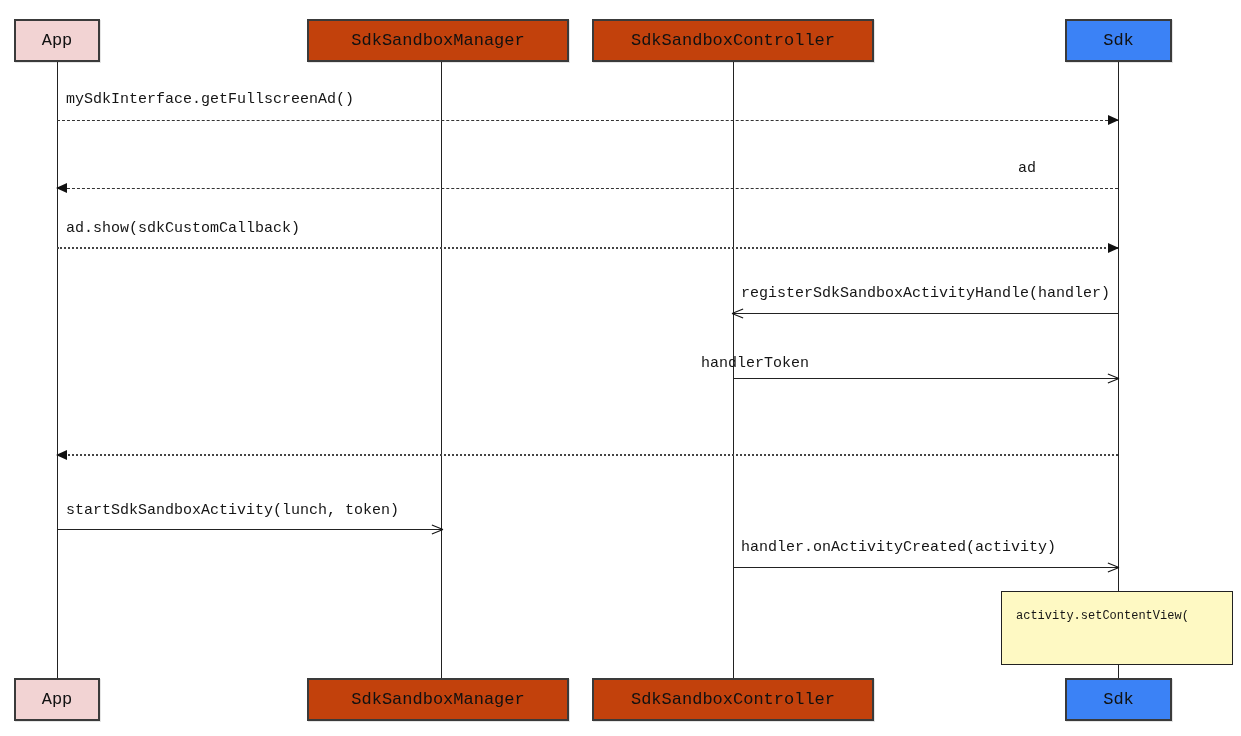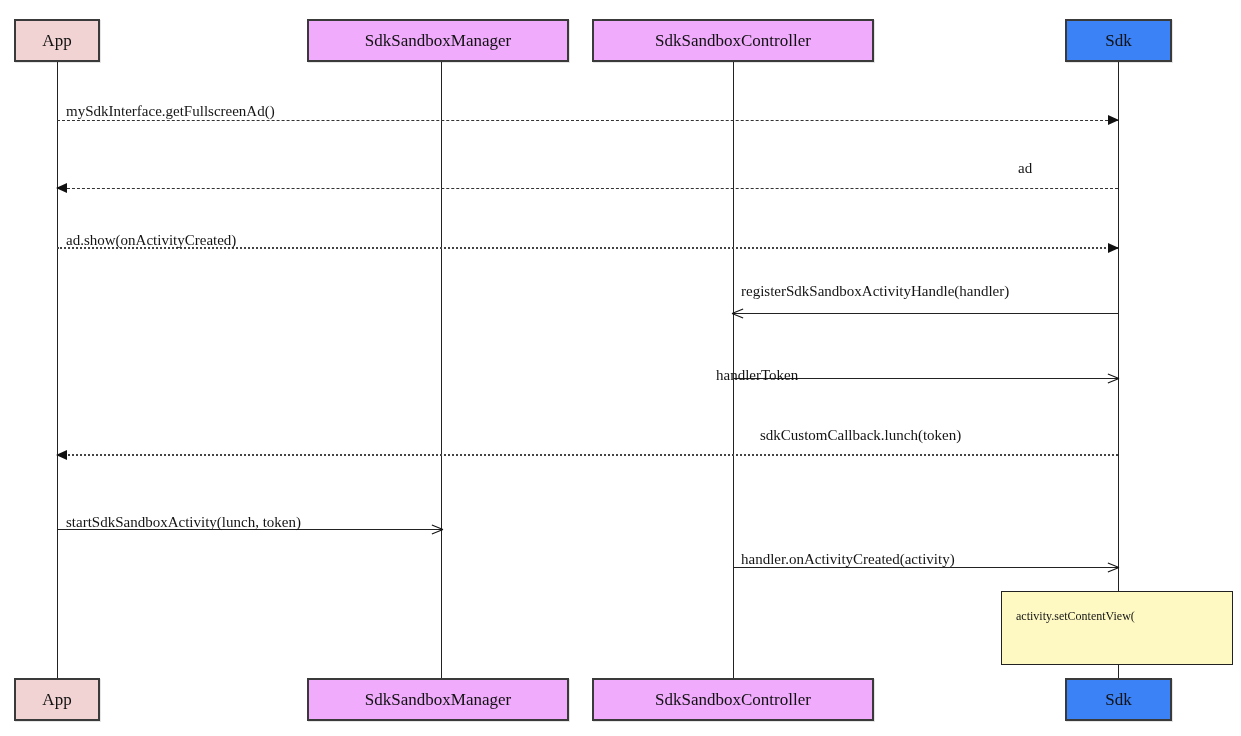--- a/index.html
+++ b/index.html
@@ -5,41 +5,41 @@
   html, body {
     margin: 0;
     padding: 0;
     background: #ffffff;
   }
   #canvas {
     position: relative;
     width: 1241px;
     height: 736px;
     background: #ffffff;
-    font-family: Liberation Serif, serif;
+    font-family: Liberation Mono, monospace;
     overflow: hidden;
   }
 
   
   .participant {
     position: absolute;
     box-sizing: border-box;
     border: 2px solid #3a3a3a;
     display: flex;
     align-items: center;
     justify-content: center;
     font-size: 17px;
     color: #111111;
     line-height: 1;
     text-align: center;
     white-space: nowrap;
     box-shadow: 1px 1px 0 rgba(0,0,0,0.10);
   }
   .participant.pink  { background: #f2d3d3; }
-  .participant.yellow{ background: #f0abfc; }
+  .participant.yellow{ background: #c2410c; }
   .participant.green { background: #3b82f6; }
 
   
   .lifeline {
     position: absolute;
     width: 1px;
     background: #222222;
   }
 
   
@@ -113,21 +113,21 @@
   .msg.to-left .head.open::before { top: 6px; transform: rotate(22deg); }
   .msg.to-left .head.open::after  { top: 6px; transform: rotate(-22deg); }
 
   .msg-label {
     position: absolute;
     font-size: 15px;
     color: #151515;
     white-space: nowrap;
     line-height: 1;
   }
-  .msg-label.left  { text-align: left; margin-top: 12px; }
+  .msg-label.left  { text-align: left; }
   .msg-label.right { text-align: left; }
 
   
   .note {
     position: absolute;
     box-sizing: border-box;
     background: #fef9c3;
     border: 1px solid #222222;
     font-size: 12px;
     color: #151515;
@@ -170,39 +170,38 @@
   <div class="msg dashed to-left" style="left:57px; top:188px; width:1061px;">
     <div class="line"></div>
     <div class="head"></div>
   </div>
   <div class="msg-label right" style="left:1018px; top:161px; width:92px;">ad</div>
 
   <div class="msg dotted to-right" style="left:57px; top:248px; width:1061px;">
     <div class="line"></div>
     <div class="head"></div>
   </div>
-  <div class="msg-label left" style="left:66px; top:221px;">ad.show(onActivityCreated)</div>
+  <div class="msg-label left" style="left:66px; top:221px;">ad.show(sdkCustomCallback)</div>
 
   <div class="msg to-left" style="left:733px; top:313px; width:385px;">
     <div class="line"></div>
     <div class="head open"></div>
   </div>
-  <div class="msg-label left" style="left:741px; top:272px;">registerSdkSandboxActivityHandle(handler)</div>
+  <div class="msg-label left" style="left:741px; top:286px;">registerSdkSandboxActivityHandle(handler)</div>
 
   <div class="msg to-right" style="left:733px; top:378px; width:385px;">
     <div class="line"></div>
     <div class="head open"></div>
   </div>
-  <div class="msg-label left" style="left:716px; top:356px;">handlerToken</div>
+  <div class="msg-label left" style="left:701px; top:356px;">handlerToken</div>
 
   <div class="msg dotted to-left" style="left:57px; top:455px; width:1061px;">
     <div class="line"></div>
     <div class="head"></div>
   </div>
-  <div class="msg-label right" style="left:760px; top:428px; width:350px;">sdkCustomCallback.lunch(token)</div>
 
   <div class="msg to-right" style="left:57px; top:529px; width:385px;">
     <div class="line"></div>
     <div class="head open"></div>
   </div>
   <div class="msg-label left" style="left:66px; top:503px;">startSdkSandboxActivity(lunch, token)</div>
 
   <div class="msg to-right" style="left:733px; top:567px; width:385px;">
     <div class="line"></div>
     <div class="head open"></div>

